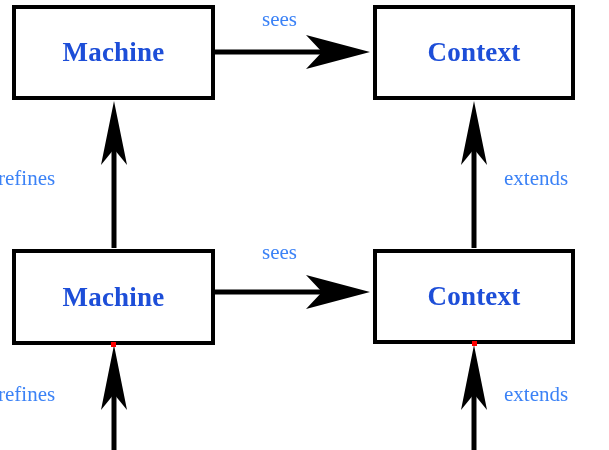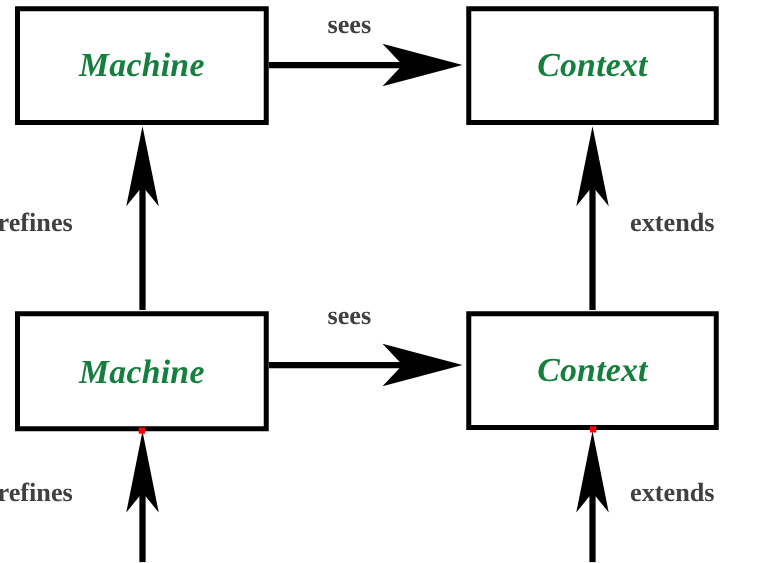--- a/index.html
+++ b/index.html
@@ -23,31 +23,30 @@
     background: #ffffff;
     border: 4px solid #000000;
     display: flex;
     align-items: center;
     justify-content: center;
   }
   .node-label {
     font-family: "Liberation Serif", "DejaVu Serif", serif;
     font-weight: bold;
     font-size: 27px;
-    color: #15803d;
+    color: #1d4ed8;
     letter-spacing: 0.2px;
     white-space: nowrap;
-    font-style: italic;
   }
   .edge-label {
     position: absolute;
     font-family: "Liberation Serif", "DejaVu Serif", serif;
-    font-weight: bold;
+    font-weight: normal;
     font-size: 21px;
-    color: #404040;
+    color: #3b82f6;
     white-space: nowrap;
   }
   .svg-layer {
     position: absolute;
     left: 0;
     top: 0;
     width: 609px;
     height: 450px;
     pointer-events: none;
   }

